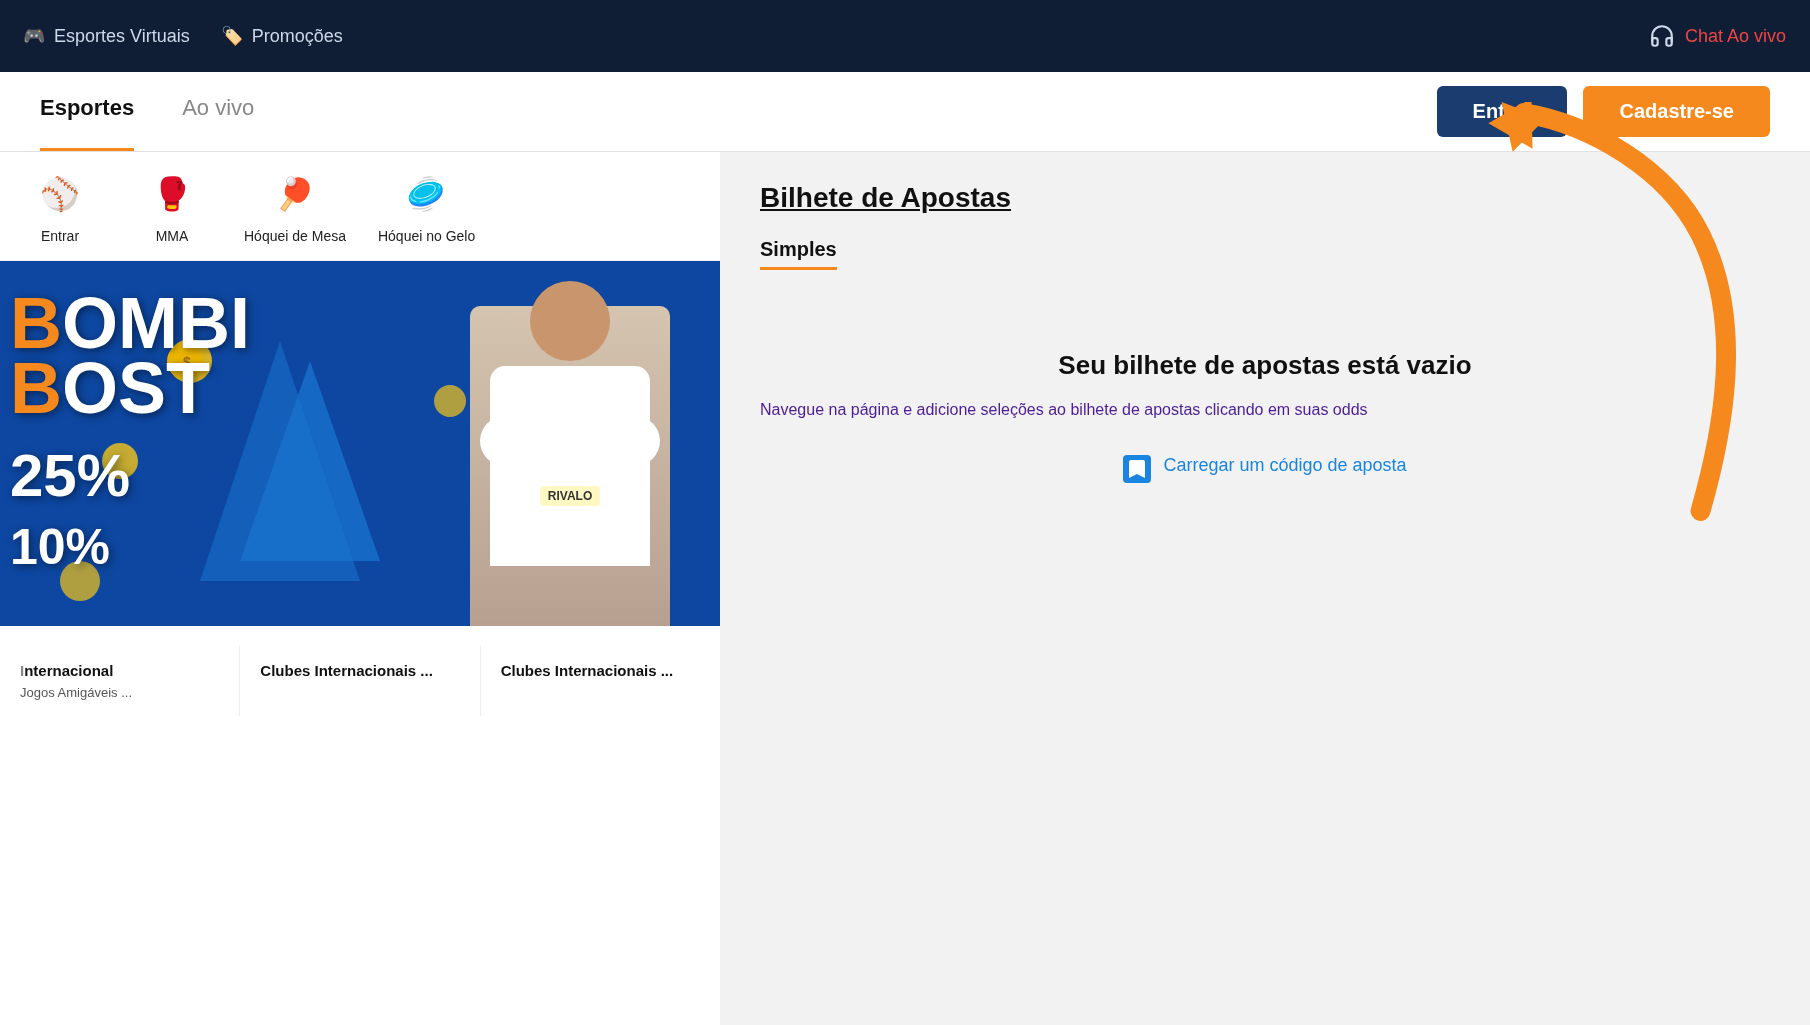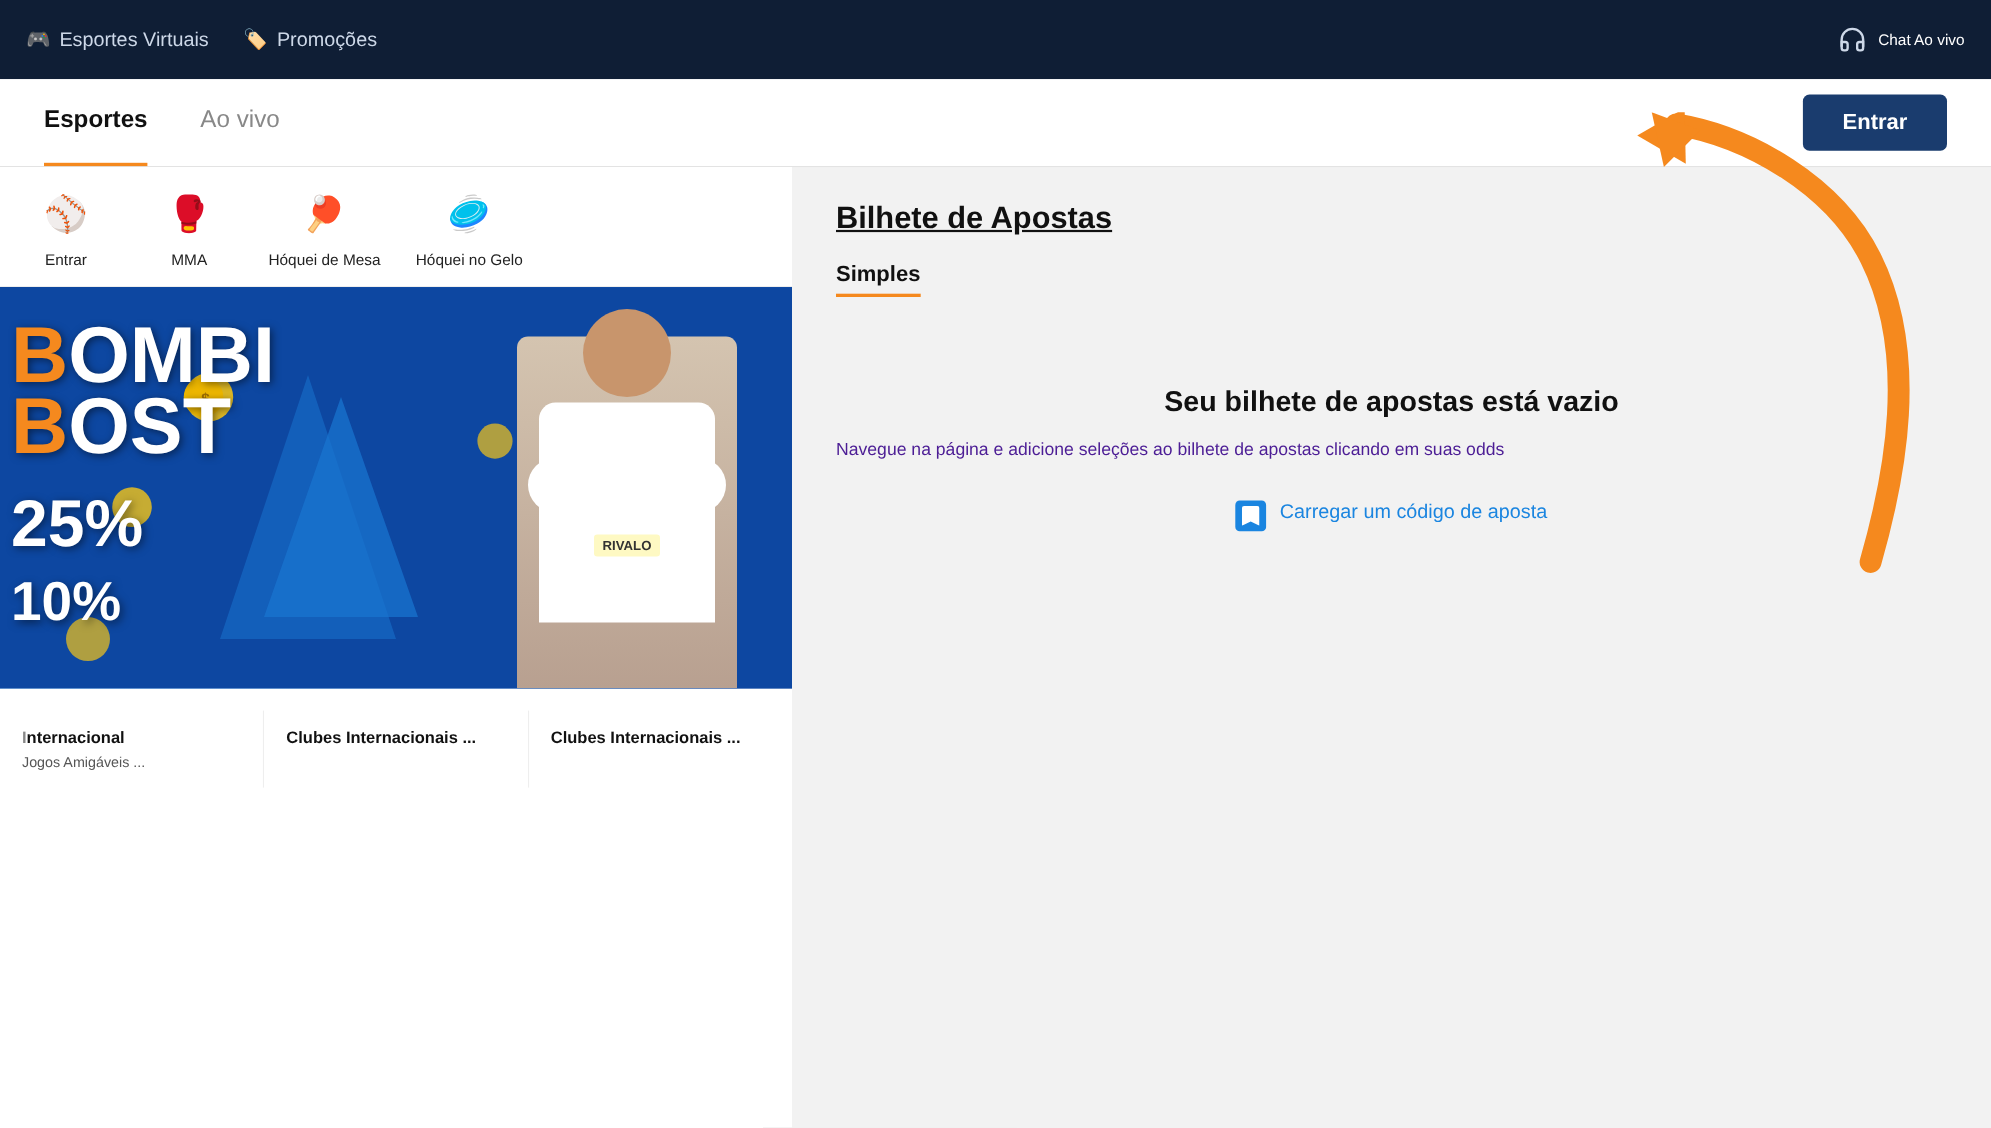--- a/index.html
+++ b/index.html
@@ -32,22 +32,22 @@
       width: 22px;
       height: 22px;
       display: inline-flex;
       align-items: center;
       justify-content: center;
     }
     .top-nav-right {
       display: flex;
       align-items: center;
       gap: 10px;
-      color: #ffffff;
-      font-size: 14px;
+      color: #ef4444;
+      font-size: 18px;
       cursor: pointer;
     }
     .chat-icon {
       width: 26px;
       height: 26px;
     }
 
     
     .secondary-nav {
       background: #ffffff;
@@ -286,20 +286,21 @@
   <div class="nav-tabs">
     <div class="nav-tab active">
       <span>Esportes</span>
     </div>
     <div class="nav-tab">
       <span>Ao vivo</span>
     </div>
   </div>
   <div class="nav-buttons">
     <button class="btn-entrar">Entrar</button>
+    <button class="btn-cadastre">Cadastre-se</button>
   </div>
 </div>
 
 <div class="main-content">
 
   <div class="left-panel">
 
     <div class="sports-row">
       <div class="sport-item">
         <div class="sport-icon">⚾</div>

